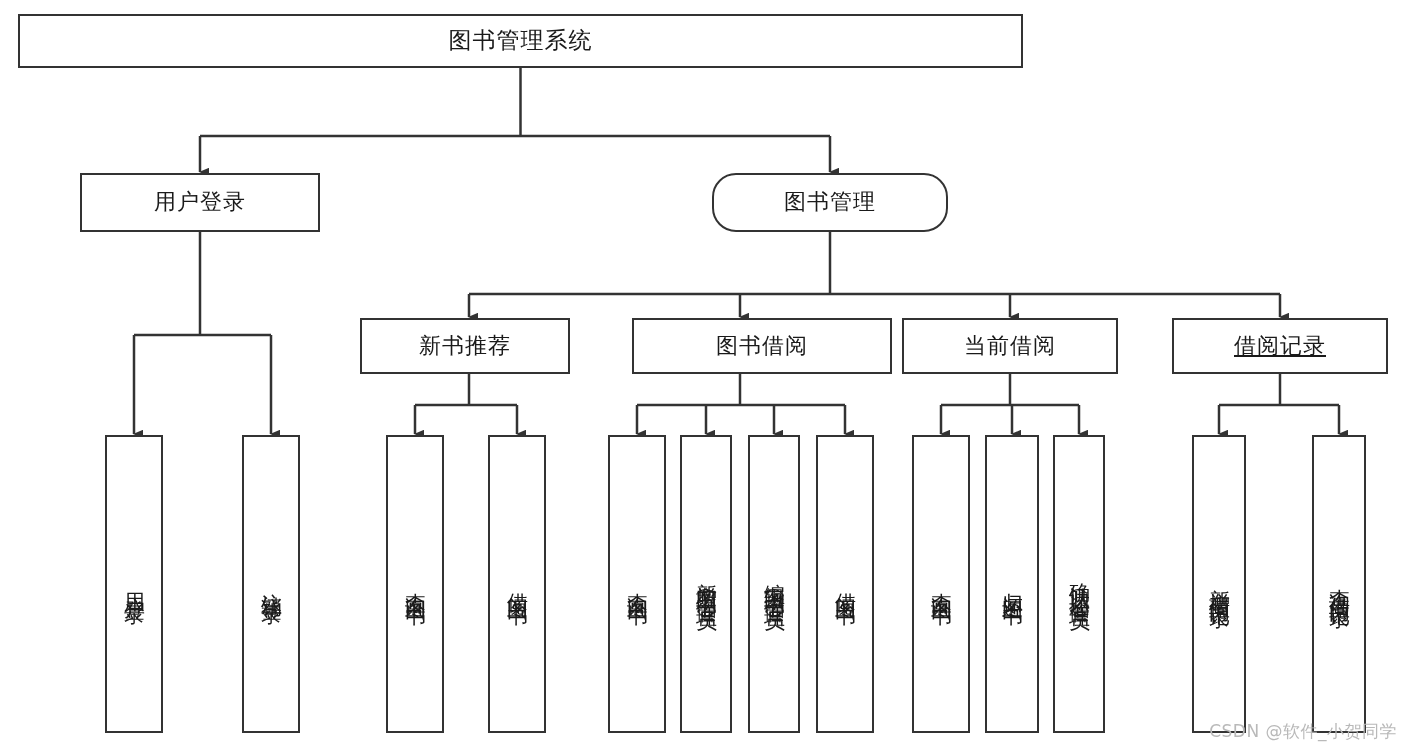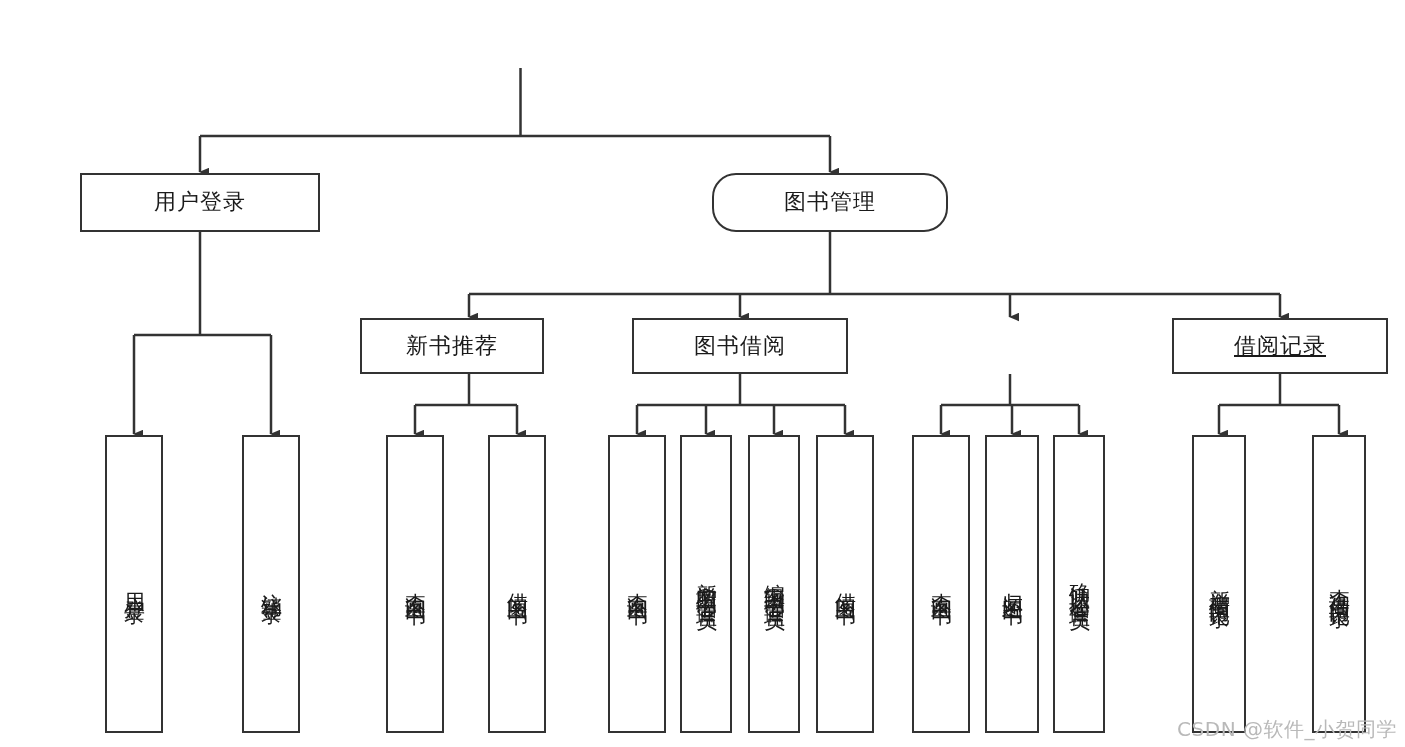--- a/index.html
+++ b/index.html
@@ -53,21 +53,21 @@
     padding: 6px 0;
     white-space: nowrap;
   }
   .node-label {
     display: block;
   }
   .watermark {
     position: absolute;
     right: 8px;
     bottom: 4px;
-    font-size: 20px;
+    font-size: 17px;
     color: #b9b9b9;
     letter-spacing: 0.5px;
     white-space: nowrap;
     user-select: none;
   }
 </style>
 </head>
 <body>
 
 <div id="diagram-canvas">
@@ -108,33 +108,39 @@
         <line x1="941" y1="405" x2="941" y2="434" marker-end="url(#arrowhead)"></line>
         <line x1="1012" y1="405" x2="1012" y2="434" marker-end="url(#arrowhead)"></line>
         <line x1="1079" y1="405" x2="1079" y2="434" marker-end="url(#arrowhead)"></line>
         <line x1="1280" y1="374" x2="1280" y2="405"></line>
         <line x1="1219" y1="405" x2="1339" y2="405"></line>
         <line x1="1219" y1="405" x2="1219" y2="434" marker-end="url(#arrowhead)"></line>
         <line x1="1339" y1="405" x2="1339" y2="434" marker-end="url(#arrowhead)"></line>
       </g>
   </svg>
 
+  <div class="node horiz root" style="left: 18px; top: 14px; width: 1005px; height: 54px;">
+    <span class="node-label">图书管理系统</span>
+  </div>
 
   <div class="node horiz" style="left: 80px; top: 173px; width: 240px; height: 59px;">
     <span class="node-label">用户登录</span>
   </div>
   <div class="node horiz" style="left: 712px; top: 173px; width: 236px; height: 59px; border-radius: 24px;">
     <span class="node-label">图书管理</span>
   </div>
 
-  <div class="node horiz" style="left: 360px; top: 318px; width: 184px; height: 56px;">
+  <div class="node horiz" style="left: 360px; top: 318px; width: 210px; height: 56px;">
     <span class="node-label">新书推荐</span>
   </div>
-  <div class="node horiz" style="left: 632px; top: 318px; width: 216px; height: 56px;">
+  <div class="node horiz" style="left: 632px; top: 318px; width: 260px; height: 56px;">
     <span class="node-label">图书借阅</span>
+  </div>
+  <div class="node horiz" style="left: 902px; top: 318px; width: 216px; height: 56px;">
+    <span class="node-label">当前借阅</span>
   </div>
   <div class="node horiz" style="left: 1172px; top: 318px; width: 216px; height: 56px; text-decoration: underline;">
     <span class="node-label">借阅记录</span>
   </div>
 
   <div class="node vert" style="left: 105px; top: 435px; width: 58px; height: 298px;">
     <span class="node-label">用户登录</span>
   </div>
   <div class="node vert" style="left: 242px; top: 435px; width: 58px; height: 298px;">
     <span class="node-label">注销登录</span>

